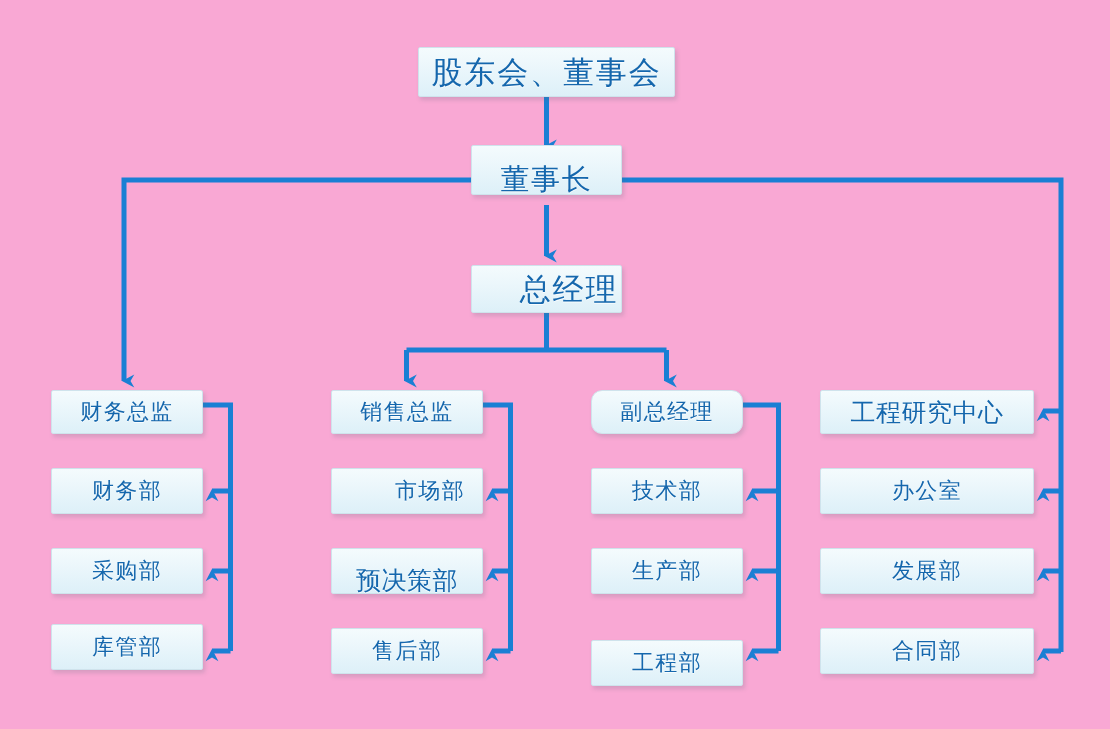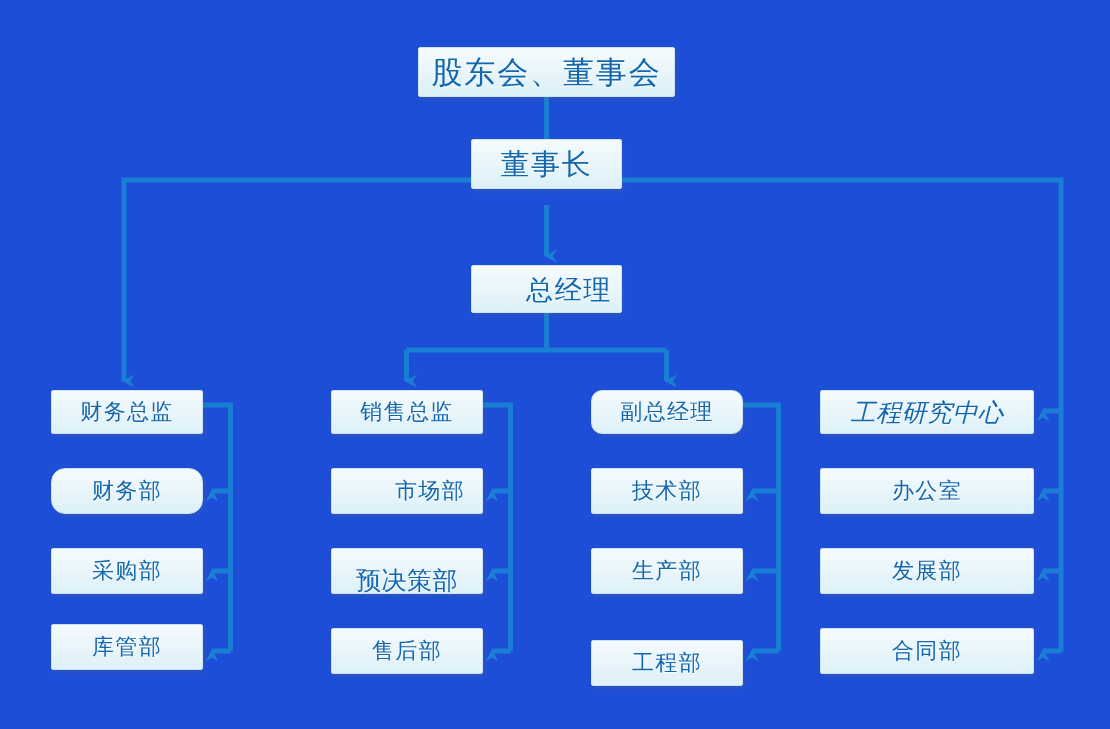--- a/index.html
+++ b/index.html
@@ -10,21 +10,21 @@
   body {
     width: 1110px;
     height: 729px;
     font-family: "DejaVu Serif", "Liberation Serif", serif;
     overflow: hidden;
   }
   #chart {
     position: relative;
     width: 1110px;
     height: 729px;
-    background: #1d4ed8;
+    background: #f9a8d4;
   }
   #wires {
     position: absolute;
     left: 0;
     top: 0;
     width: 1110px;
     height: 729px;
     pointer-events: none;
   }
   .node {
@@ -42,21 +42,21 @@
     white-space: nowrap;
     z-index: 3;
   }
   .node .label {
     display: block;
     line-height: 1;
     text-shadow: 0 1px 0 rgba(255,255,255,0.75);
   }
   .lv0 { font-size: 31px; }
   .lv1 { font-size: 29px; }
-  .lv2 { font-size: 27px; padding-left: 45px; }
+  .lv2 { font-size: 31px; padding-left: 45px; }
   .lv3 { font-size: 22px; }
   .lv3w { font-size: 25px; letter-spacing: 0.02em; }
 </style>
 </head>
 <body>
 
 <div id="chart">
 
   <svg id="wires" viewBox="0 0 1110 729" width="1110" height="729" xmlns="http://www.w3.org/2000/svg">
     <defs>
@@ -102,45 +102,45 @@
       <path d="M 1061 491 L 1043 491" marker-end="url(#arrLeft)"></path>
       <path d="M 1061 571 L 1043 571" marker-end="url(#arrLeft)"></path>
       <path d="M 1061 651 L 1043 651" marker-end="url(#arrLeft)"></path>
     </g>
   </svg>
 
   <div class="node lv0" style="left:418px; top:47px; width:257px; height:50px;">
     <span class="label">股东会、董事会</span>
   </div>
 
-  <div class="node lv1" style="left:471px; top:139px; width:151px; height:50px;">
+  <div class="node lv1" style="left:471px; top:145px; width:151px; height:50px;align-items:flex-end;">
     <span class="label">董事长</span>
   </div>
 
   <div class="node lv2" style="left:471px; top:265px; width:151px; height:48px;">
     <span class="label">总经理</span>
   </div>
 
   <div class="node lv3" style="left:51px; top:390px; width:152px; height:44px;">
     <span class="label">财务总监</span>
   </div>
 
   <div class="node lv3" style="left:331px; top:390px; width:152px; height:44px;">
     <span class="label">销售总监</span>
   </div>
 
   <div class="node lv3" style="left:591px; top:390px; width:152px; height:44px;border-radius:11px;">
     <span class="label">副总经理</span>
   </div>
 
-  <div class="node lv3w" style="left:820px; top:390px; width:214px; height:44px;font-style:italic;">
+  <div class="node lv3w" style="left:820px; top:390px; width:214px; height:44px;">
     <span class="label">工程研究中心</span>
   </div>
 
-  <div class="node lv3" style="left:51px; top:468px; width:152px; height:46px;border-radius:14px;">
+  <div class="node lv3" style="left:51px; top:468px; width:152px; height:46px;">
     <span class="label">财务部</span>
   </div>
   <div class="node lv3" style="left:51px; top:548px; width:152px; height:46px;">
     <span class="label">采购部</span>
   </div>
   <div class="node lv3" style="left:51px; top:624px; width:152px; height:46px;align-items:center;">
     <span class="label">库管部</span>
   </div>
 
   <div class="node lv3" style="left:331px; top:468px; width:152px; height:46px;padding-left:46px;">

